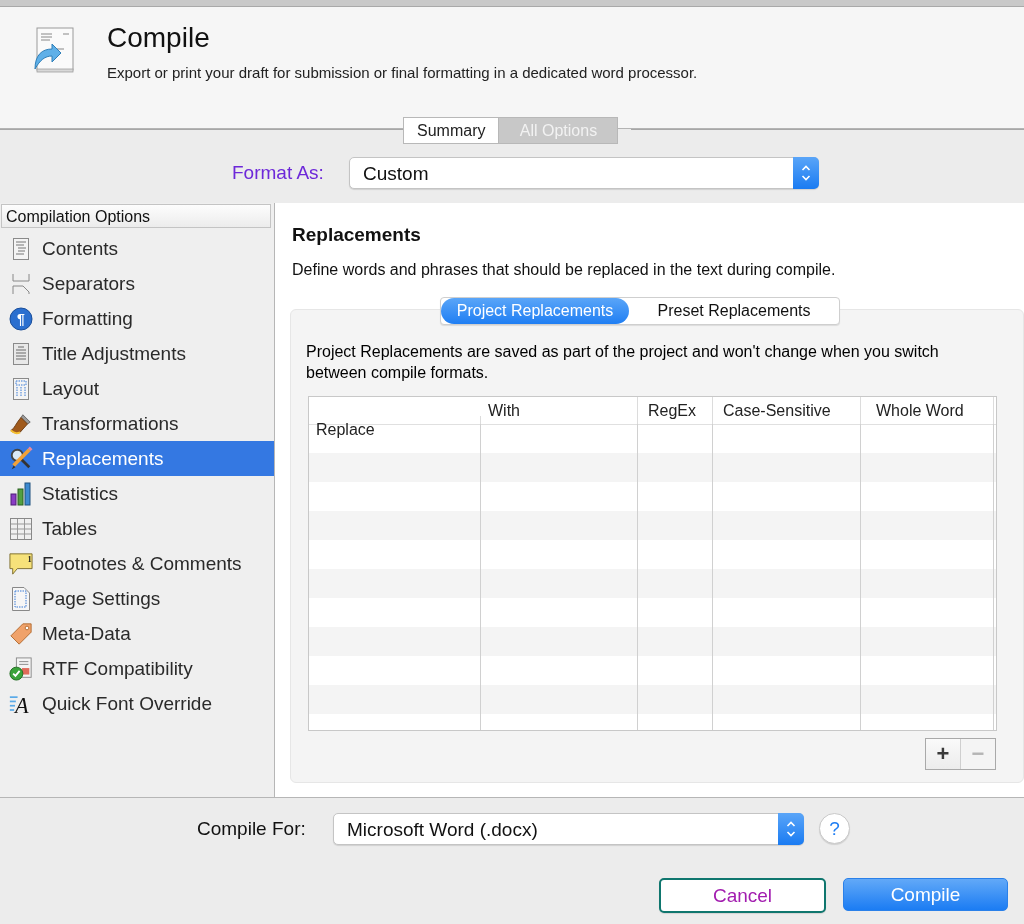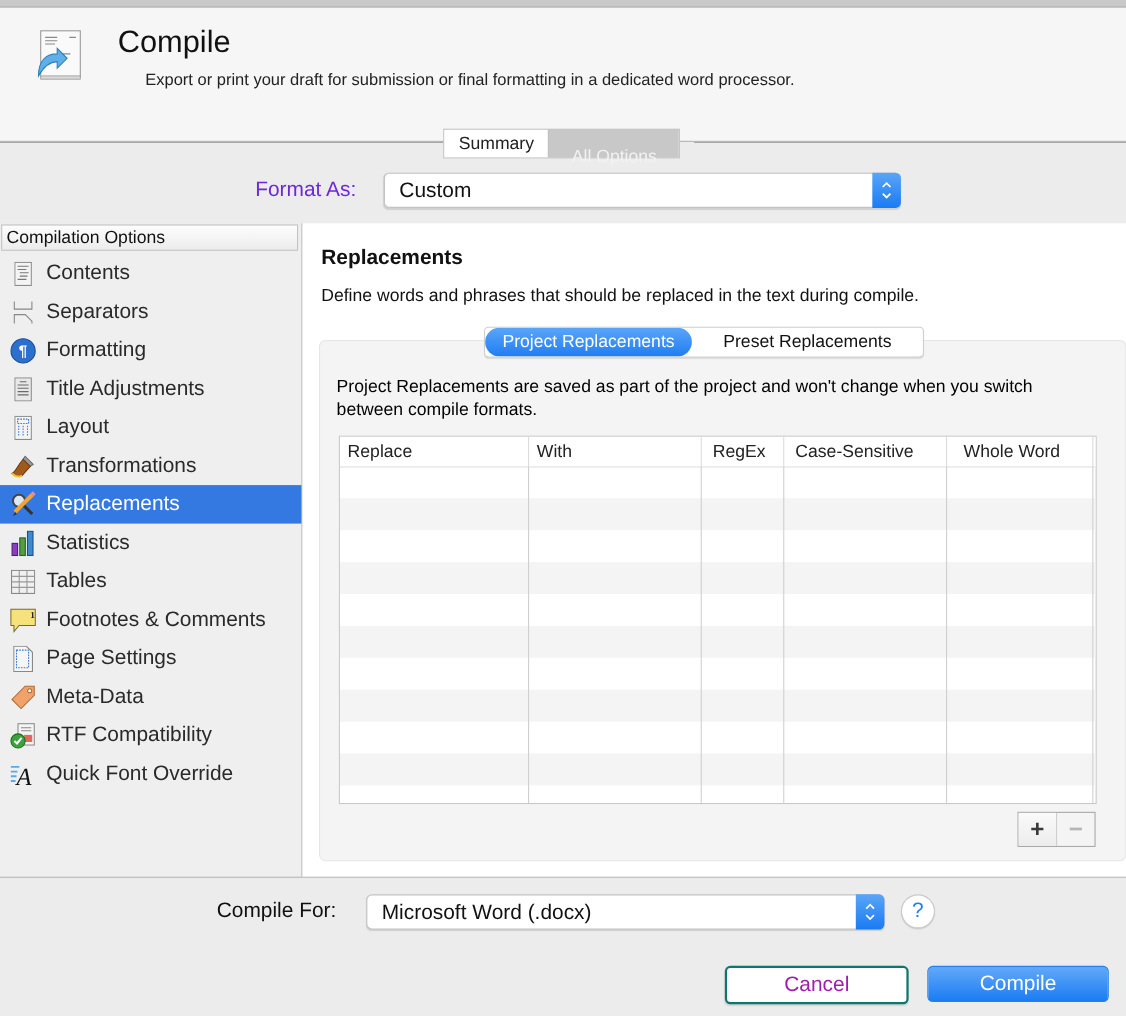--- a/index.html
+++ b/index.html
@@ -1,26 +1,26 @@
 <!DOCTYPE html>
 <html><head>
 <meta charset="utf-8">
 <style>
   html, body { margin:0; padding:0; }
   body { width:1024px; height:924px; background:#ececec; font-family:"Liberation Sans", sans-serif; color:#1a1a1a; position:relative; overflow:hidden; }
   .topbar { position:absolute; left:0; top:0; width:1024px; height:6px; background:#c9c9c9; border-bottom:1px solid #a9a9a9; }
   .header { position:absolute; left:0; top:7px; width:1024px; height:121px; background:#f6f6f6; border-bottom:1px solid #b4b4b4; }
   .app-icon { position:absolute; left:30px; top:18px; width:48px; height:50px; }
   .title { position:absolute; left:107px; top:15px; font-size:28px; color:#111; }
-  .subtitle { position:absolute; left:107px; top:57px; font-size:15px; color:#222;margin-left:25px; }
+  .subtitle { position:absolute; left:107px; top:57px; font-size:15px; color:#222; }
 
   .seg-top { position:absolute; left:403px; top:117px; height:25px; display:flex; border:1px solid #b8b8b8; background:#fff; }
   .seg-top div { font-size:16px; padding:0 13px; line-height:25px; }
   .seg-top .on { background:#fff; color:#222; border-right:1px solid #b8b8b8; }
-  .seg-top .off { background:#c8c8c8; color:#f2f2f2; width:94px; text-align:center; padding:12px 12px; }
+  .seg-top .off { background:#c8c8c8; color:#f2f2f2; width:94px; text-align:center; padding:0 12px; }
   .seg-line { position:absolute; top:129px; height:1px; background:#a7a7a7; }
 
   .format-label { position:absolute; left:232px; top:162px; font-size:19px; color:#6d28d9; }
   .popup { position:absolute; background:#fff; border:1px solid #c4c4c4; border-radius:5px; box-shadow:0 1px 1px rgba(0,0,0,0.12); }
   .popup .val { position:absolute; left:13px; font-size:19px; color:#111; }
   .popup .stepper { position:absolute; right:-1px; top:-1px; width:26px; background:linear-gradient(#5aa5f8,#1a7bf2); border-radius:0 5px 5px 0; color:#fff; display:flex; flex-direction:column; align-items:center; justify-content:center; }
   .popup .stepper svg { display:block; }
 
   .sidebar { position:absolute; left:0; top:203px; width:274px; height:594px; background:#efefef; border-right:1px solid #b6b6b6; border-bottom:1px solid #b6b6b6; }
   .sidebar-head { position:absolute; left:1px; top:1px; width:270px; height:24px; background:linear-gradient(#fdfdfd,#ececec); border:1px solid #c4c4c4; font-size:16px; line-height:24px; padding-left:4px; box-sizing:border-box; color:#111; }
@@ -288,21 +288,21 @@
   <div class="row alt" style="top:114px;"></div>
   <div class="row" style="top:143px;"></div>
   <div class="row alt" style="top:172px;"></div>
   <div class="row" style="top:201px;"></div>
   <div class="row alt" style="top:230px;"></div>
   <div class="row" style="top:259px;"></div>
   <div class="row alt" style="top:288px;"></div>
   <div class="row" style="top:317px;"></div>
 
   <div class="thead">
-    <div class="th" style="left:0;width:172px;">Replace</div>
+    <div class="th" style="left:0;width:172px;margin-top:19px;">Replace</div>
     <div class="th" style="left:172px;width:157px;">With</div>
     <div class="th" style="left:329px;width:75px;padding-left:10px;">RegEx</div>
     <div class="th" style="left:404px;width:148px;padding-left:10px;">Case-Sensitive</div>
     <div class="th" style="left:552px;width:133px;padding-left:15px;">Whole Word</div>
   </div>
   <div class="vline" style="left:171px;"></div>
   <div class="vline" style="left:328px;"></div>
   <div class="vline" style="left:403px;"></div>
   <div class="vline" style="left:551px;"></div>
   <div class="vline" style="left:684px;"></div>

